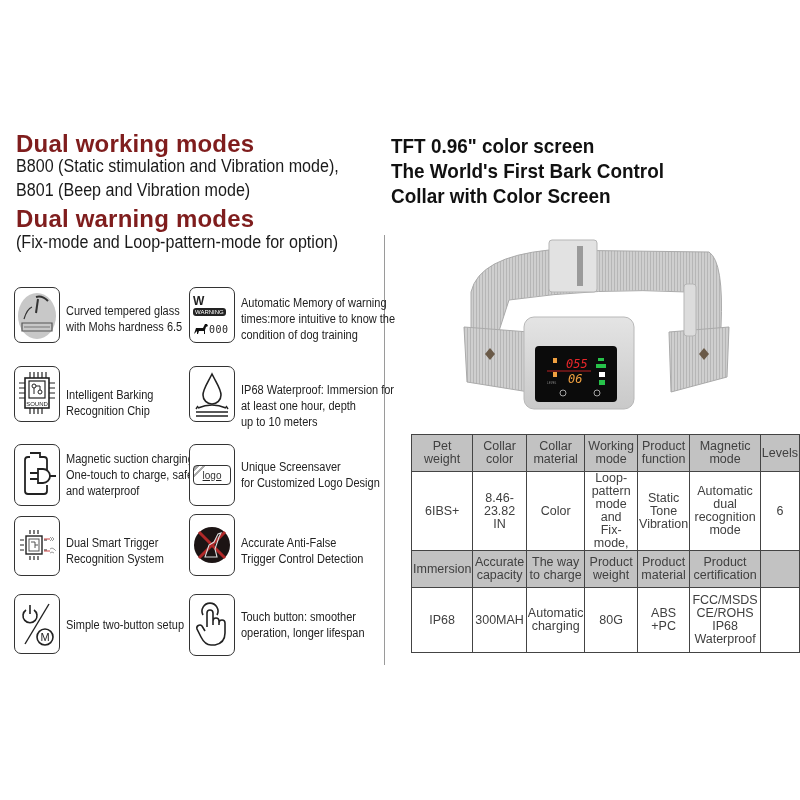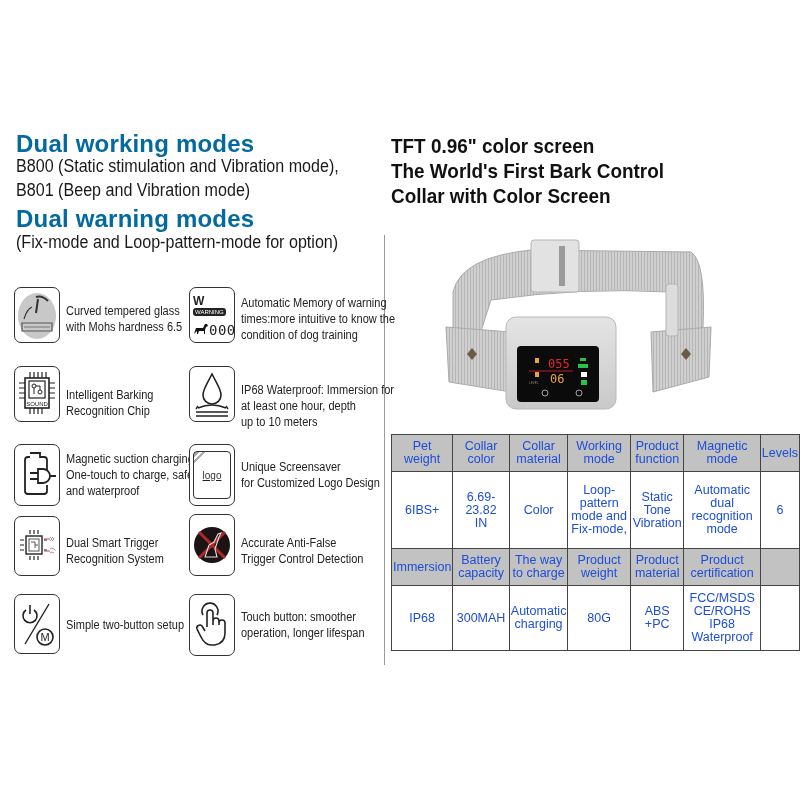--- a/index.html
+++ b/index.html
@@ -1,37 +1,37 @@
 <!DOCTYPE html>
 <html><head>
 <meta charset="utf-8">
 <style>
   html, body { margin:0; padding:0; background:#ffffff; }
   body { width:800px; height:800px; position:relative; overflow:hidden; font-family:"Liberation Sans", sans-serif; color:#222; }
   .abs { position:absolute; }
 
   
-  .red-h { color:#0369a1; font-weight:bold; font-size:24px; line-height:26px; letter-spacing:0.2px; white-space:nowrap; }
+  .red-h { color:#7f1d1d; font-weight:bold; font-size:24px; line-height:26px; letter-spacing:0.2px; white-space:nowrap; }
   .sub { color:#1a1a1a; font-size:17.5px; line-height:22px; white-space:nowrap; transform-origin:left top; transform:scaleX(0.92); }
 
   
   .headline { font-weight:bold; font-size:21px; line-height:25px; color:#111; white-space:nowrap; transform-origin:left top; transform:scaleX(0.9); }
 
   
   .divider { left:384px; top:235px; width:1px; height:430px; background:#9a9a9a; }
 
   
   .feat-icon { width:46px; height:56px; border:1.5px solid #333; border-radius:7px; box-sizing:border-box; background:#fff; display:flex; align-items:center; justify-content:center; overflow:hidden; }
   .feat-text { font-size:12.5px; line-height:16px; color:#222; white-space:nowrap; transform-origin:left top; transform:scaleX(0.88); }
 
   
-  .product { left:431px; top:232px; width:300px; height:195px; }
-
-  
-  table.spec { position:absolute; left:391px; top:434px; border-collapse:collapse; font-size:12.5px; color:#1d4ed8; }
+  .product { left:449px; top:232px; width:300px; height:195px;font-style:italic; }
+
+  
+  table.spec { position:absolute; left:411px; top:434px; border-collapse:collapse; font-size:12.5px; color:#404040; }
   table.spec td { border:1.2px solid #444; text-align:center; vertical-align:middle; padding:0 1px; line-height:13px; }
   table.spec tr.hdr td { background:#c2c2c2; height:36px; }
   table.spec tr.val td { background:#ffffff; }
   table.spec tr.val1 td { height:76px; }
   table.spec tr.val2 td { height:64px; }
   .cell-txt { display:inline-block; white-space:pre-line; }
 </style>
 </head>
 <body>
 
@@ -65,21 +65,21 @@
 </div>
 
 <div class="abs" style="left:189px; top:287px;">
   <div class="feat-icon" style="flex-direction:column; align-items:flex-start; padding:3px 3px;">
     <div style="font-weight:bold; font-size:12px; line-height:11px;">W</div>
     <div style="background:#222; color:#fff; font-size:6px; line-height:8px; border-radius:3px; padding:0 2px; margin-top:1px;">WARNING</div>
     <div style="display:flex; align-items:flex-end; margin-top:5px;">
       <svg width="16" height="14" viewBox="0 0 16 14">
         <path d="M1 13 l2 -6 h7 l2 -4 l2 0 l1 2 l-2 1 l-1 3 v4 h-1 v-3 h-5 l-1 3 h-1 l0 -3 z" fill="#111"></path>
       </svg>
-      <span style="font-family:'DejaVu Sans Mono', monospace; font-size:14px; line-height:10px; color:#222; letter-spacing:0.5px;">000</span>
+      <span style="font-family:'DejaVu Sans Mono', monospace; font-size:10px; line-height:10px; color:#222; letter-spacing:0.5px;">000</span>
     </div>
   </div>
 </div>
 <div class="abs feat-text" style="left:241px; top:295px;">
   <div>Automatic Memory of warning</div>
     <div>times:more intuitive to know the</div>
     <div>condition of dog training</div>
 </div>
 
 <div class="abs" style="left:14px; top:366px;">
@@ -130,21 +130,21 @@
   </div>
 </div>
 <div class="abs feat-text" style="left:66px; top:451px;">
   <div>Magnetic suction charging:</div>
     <div>One-touch to charge, safe</div>
     <div>and waterproof</div>
 </div>
 
 <div class="abs" style="left:189px; top:444px;">
   <div class="feat-icon" style="height:62px;">
-    <div style="width:38px; height:48px; border:1.3px solid #333; border-radius:4px; position:relative; display:flex; align-items:center; justify-content:center; box-sizing:border-box; background:linear-gradient(135deg, #aaa 0 4px, #fff 4px 6px, #aaa 6px 8px, #fff 8px);text-decoration:underline;">
+    <div style="width:38px; height:20px; border:1.3px solid #333; border-radius:4px; position:relative; display:flex; align-items:center; justify-content:center; box-sizing:border-box; background:linear-gradient(135deg, #aaa 0 4px, #fff 4px 6px, #aaa 6px 8px, #fff 8px);text-decoration:underline;">
       <span style="font-size:10px; color:#333;">logo</span>
     </div>
   </div>
 </div>
 <div class="abs feat-text" style="left:241px; top:459px;">
   <div>Unique Screensaver</div>
     <div>for Customized Logo Design</div>
 </div>
 
 <div class="abs" style="left:14px; top:516px;">
@@ -274,37 +274,37 @@
     <td><span class="cell-txt">Working
 mode</span></td>
     <td><span class="cell-txt">Product
 function</span></td>
     <td><span class="cell-txt">Magnetic
 mode</span></td>
     <td><span class="cell-txt">Levels</span></td>
   </tr>
   <tr class="val val1">
     <td><span class="cell-txt">6IBS+</span></td>
-    <td><span class="cell-txt">6.69-23.82
+    <td><span class="cell-txt">8.46-23.82
 IN</span></td>
     <td><span class="cell-txt">Color</span></td>
     <td><span class="cell-txt">Loop-pattern
 mode and
 Fix-mode,</span></td>
     <td><span class="cell-txt">Static
 Tone
 Vibration</span></td>
     <td><span class="cell-txt">Automatic dual
 recognition
 mode</span></td>
     <td><span class="cell-txt">6</span></td>
   </tr>
   <tr class="hdr">
     <td><span class="cell-txt">Immersion</span></td>
-    <td><span class="cell-txt">Battery
+    <td><span class="cell-txt">Accurate
 capacity</span></td>
     <td><span class="cell-txt">The way
 to charge</span></td>
     <td><span class="cell-txt">Product
 weight</span></td>
     <td><span class="cell-txt">Product
 material</span></td>
     <td><span class="cell-txt">Product
 certification</span></td>
     <td><span class="cell-txt"></span></td>

